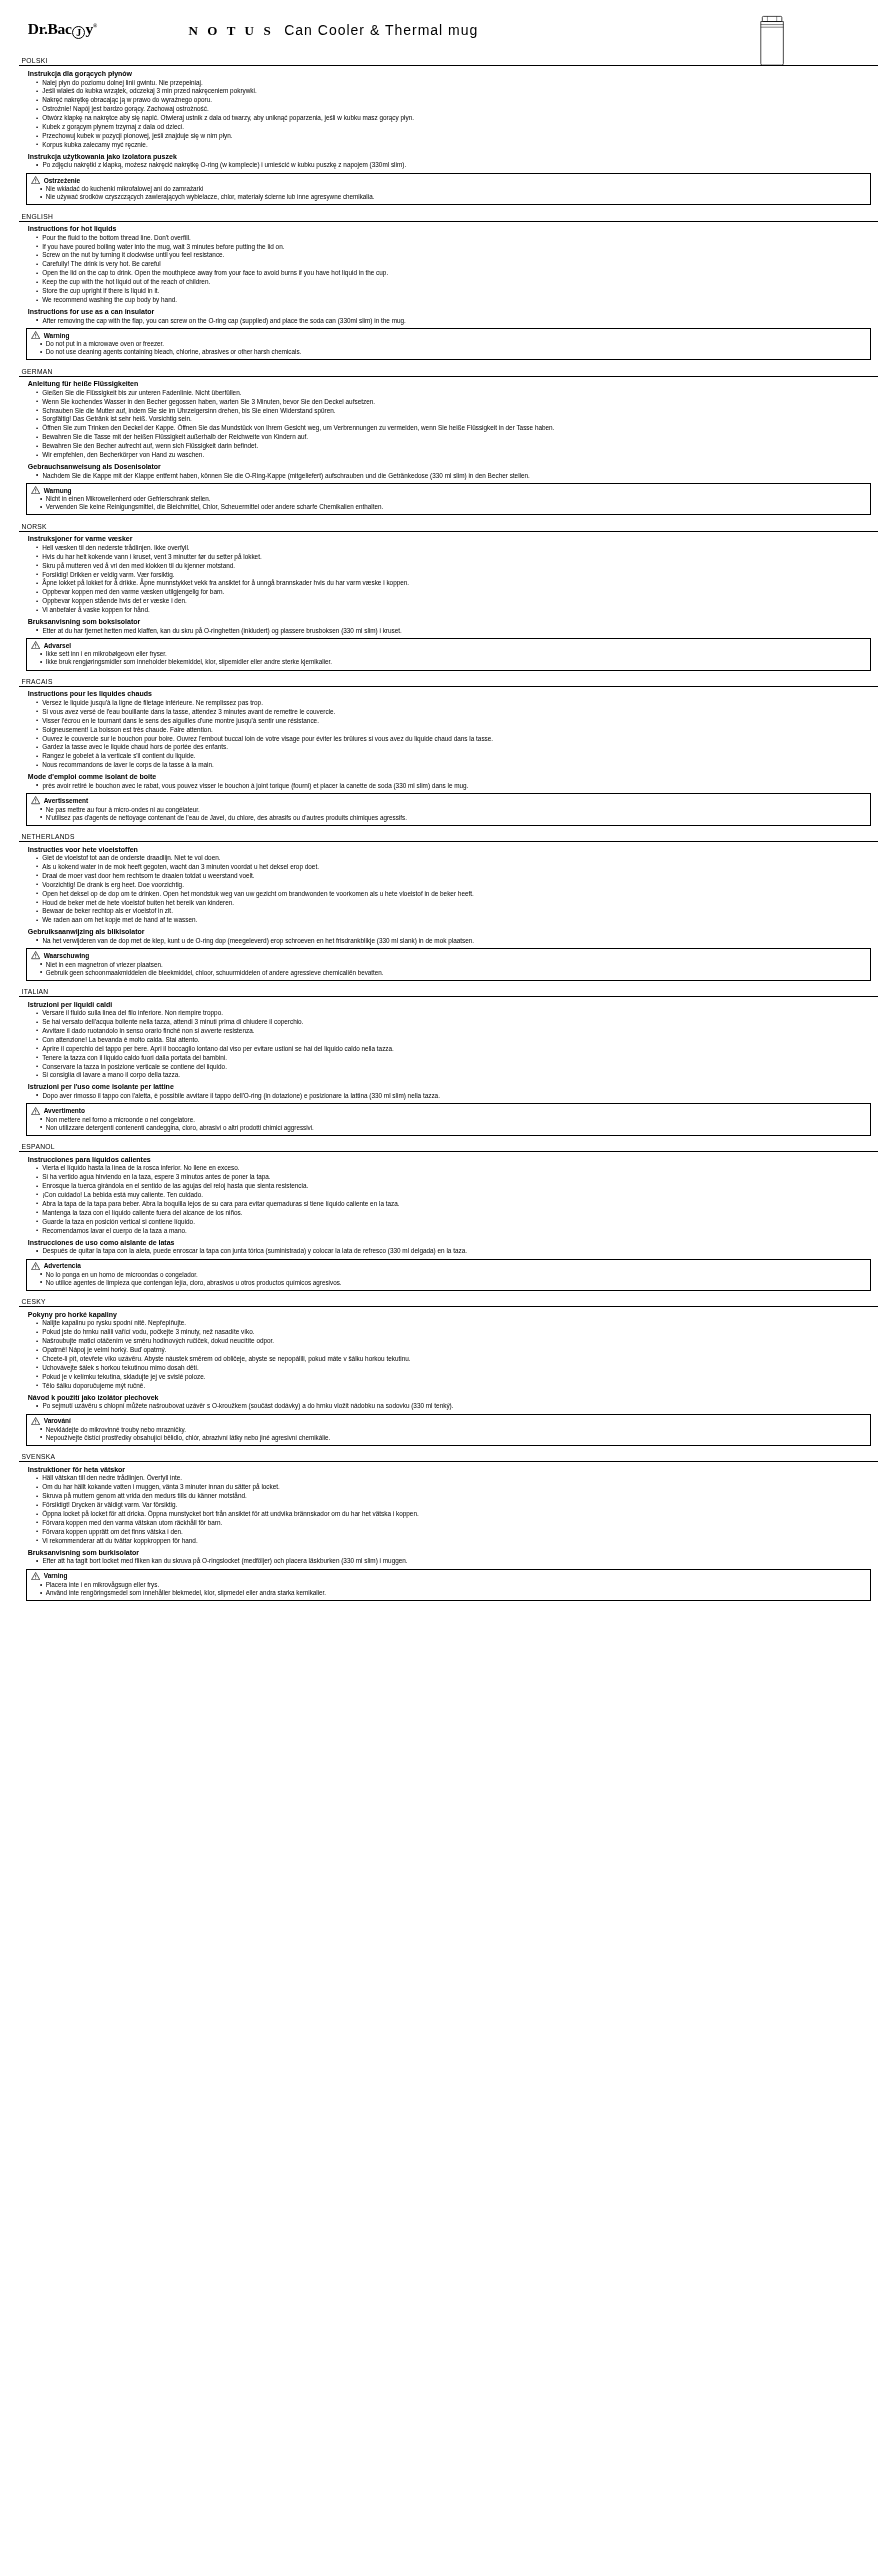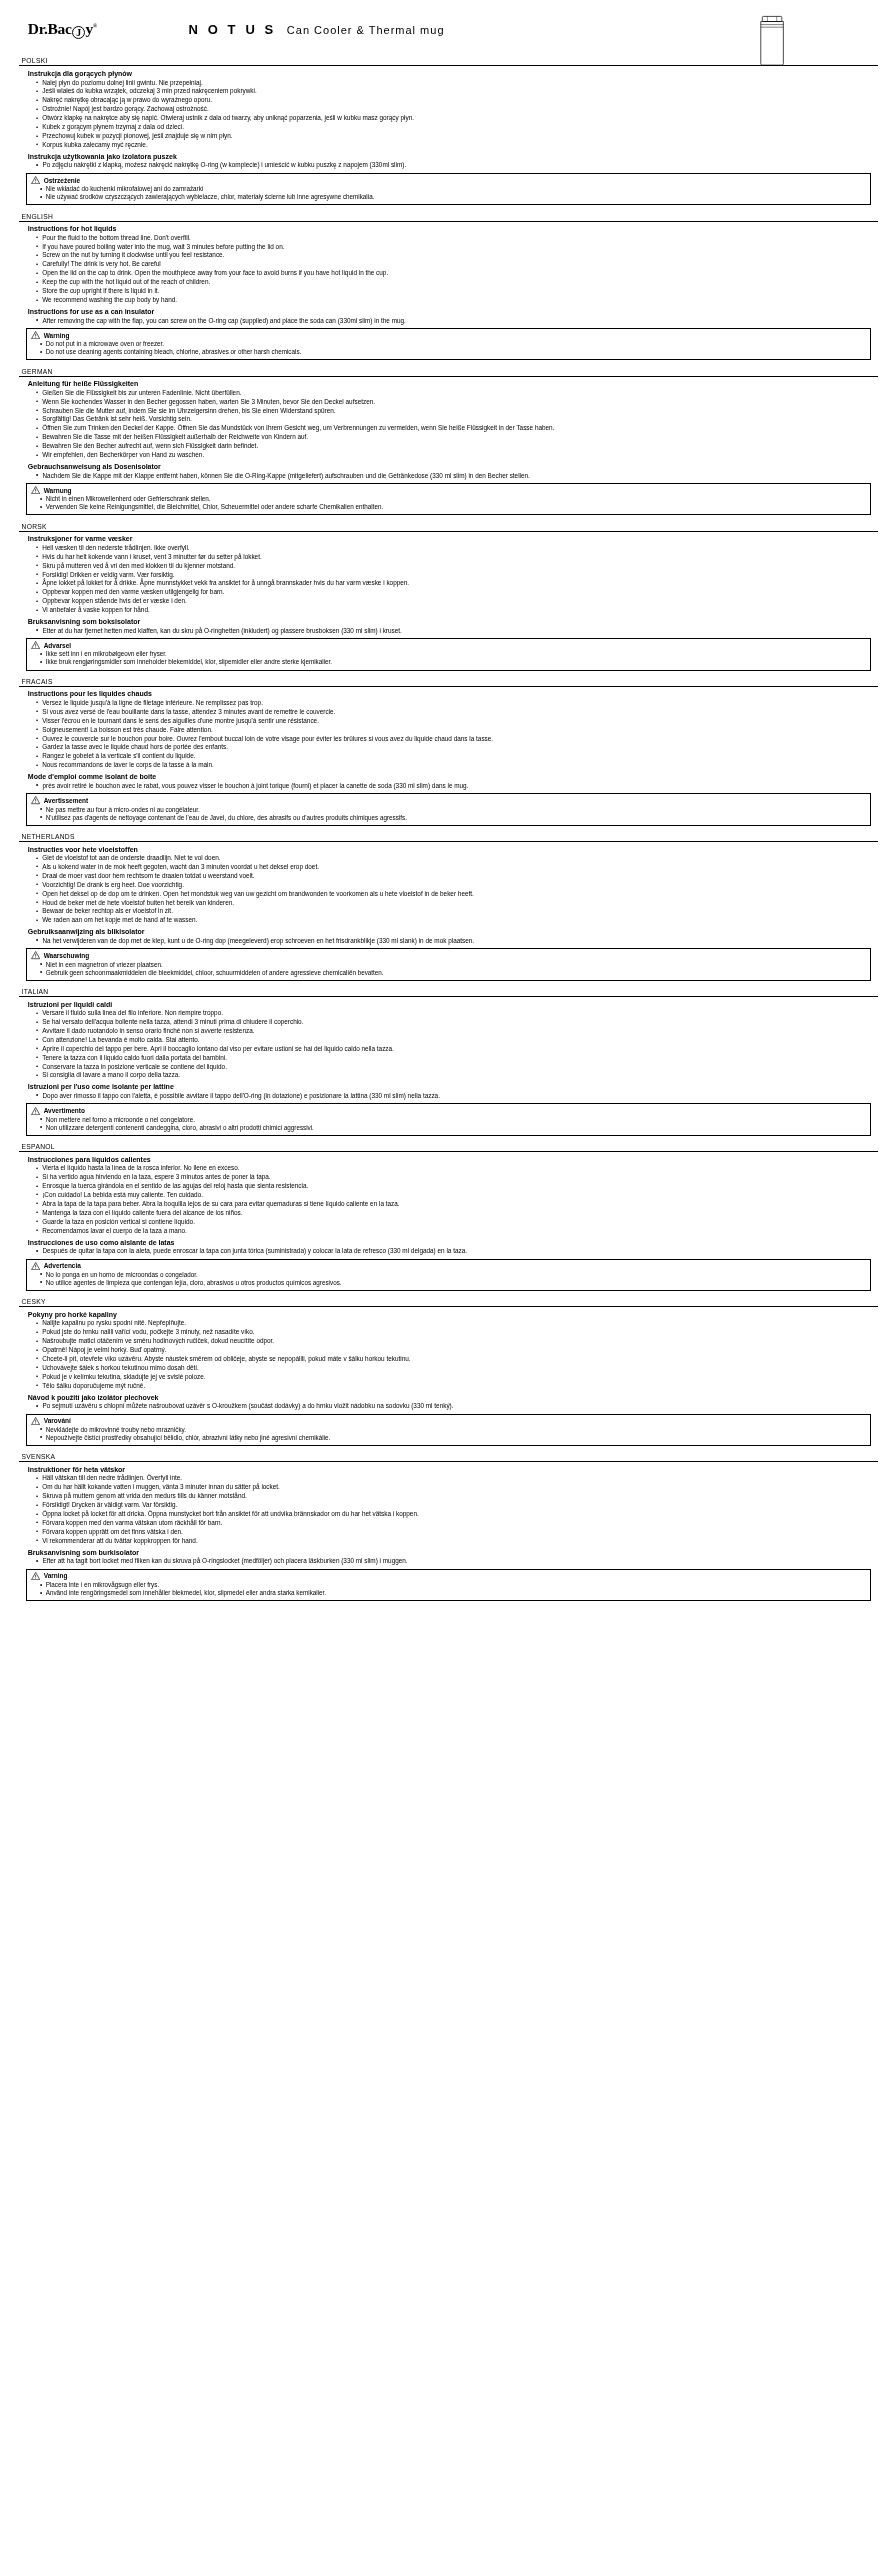--- a/index.html
+++ b/index.html
@@ -19,22 +19,22 @@
     position:absolute; left:9.3px; top:5.2px;
     font-family:"Liberation Serif", serif;
     font-weight:bold; font-size:15.5px; letter-spacing:-0.3px;
   }
   .brand .circle {
     display:inline-block; width:13px; height:13px; border:1px solid #000; border-radius:50%;
     text-align:center; line-height:11.3px; font-size:9.8px; position:relative; top:2.1px; margin:0 0.5px;
   }
   .brand .reg { font-size:5.7px; vertical-align:super; }
   .title-block { position:absolute; left:170px; top:7.2px; white-space:nowrap; }
-  .title-main { font-size:13px; font-weight:bold; letter-spacing:3.1px; font-family:Liberation Sans, sans-serif; }
-  .title-sub { font-size:11px; letter-spacing:1px; margin-left:8.2px;margin-top:40px; }
+  .title-main { font-size:13px; font-weight:bold; letter-spacing:3.1px; font-family:Liberation Serif, serif; }
+  .title-sub { font-size:14px; letter-spacing:1px; margin-left:8.2px;margin-top:40px; }
   .prod-img { position:absolute; left:711px; top:0px; width:118px; height:52px; }
 
   
   .lang { margin-top:1px; }
   .lang-name { font-size:6.7px; letter-spacing:0.3px; padding:2.1px 0 1px 3.1px; }
   .lang-rule { border-top:0.5px solid #000; height:0; margin:0 0 2.6px 0; }
   .sec-title { font-size:7px; font-weight:bold; margin:3.6px 0 1.5px 9.3px; }
   ul.steps { list-style:none; margin:0 0 3.1px 0; padding:0 0 0 17.5px; }
   ul.steps li { font-size:6.4px; line-height:8.4px; position:relative; padding-left:6.2px; margin:0 0 0.5px 0; }
   ul.steps li:before { content:"•"; position:absolute; left:0; top:-0.5px; font-size:6.2px; }

